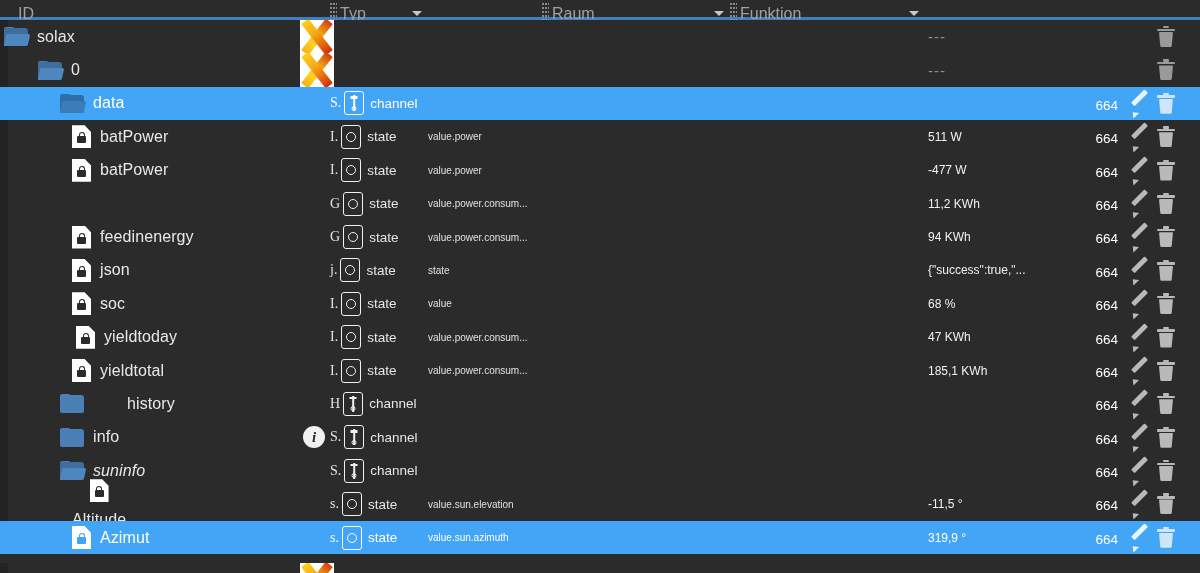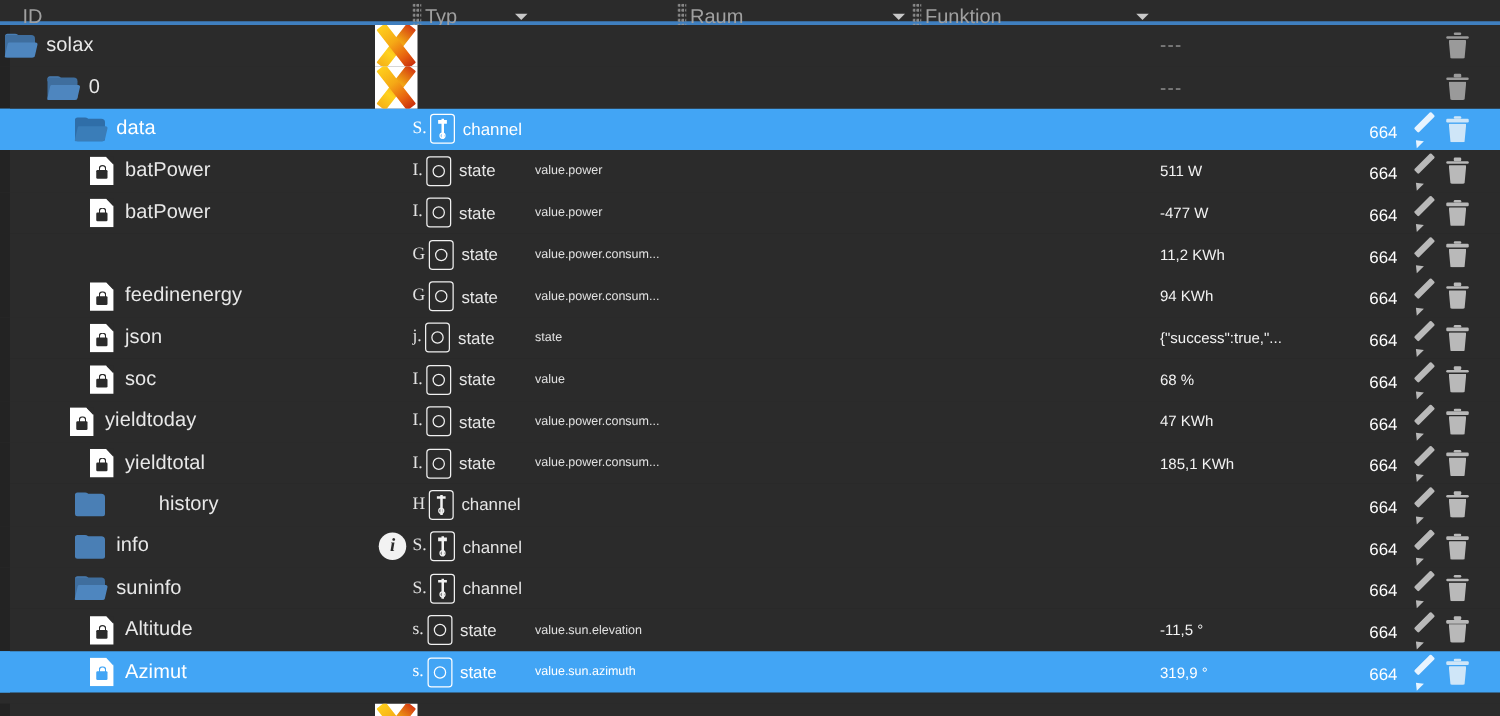--- a/index.html
+++ b/index.html
@@ -567,21 +567,21 @@
         <div class="icobtn" style="left: 1156px; top: 6px;">
           <div class="trash">
             <div class="handle"></div>
             <div class="lid"></div>
             <div class="can"></div>
           </div>
         </div>
       </div>
       <div class="row">
         <div class="leftbar"></div>
-        <div class="namecell" style="left: 56px;">
+        <div class="namecell" style="left: 76px;">
           <div class="doc">
             <div class="sheet"></div>
             <div class="fold"></div>
             <div class="lockshackle"></div>
             <div class="lockbody"></div>
           </div>
           <span class="label">yieldtoday</span>
         </div>
         <div class="typecell" style="left: 330px;">
           <span class="typeabbr">I.</span>
@@ -700,21 +700,21 @@
         <div class="icobtn" style="left: 1156px; top: 6px;">
           <div class="trash">
             <div class="handle"></div>
             <div class="lid"></div>
             <div class="can"></div>
           </div>
         </div>
       </div>
       <div class="row">
         <div class="leftbar"></div>
-        <div class="namecell" style="left: 60px;">
+        <div class="namecell" style="left: 60px; font-style: italic;">
           <div class="folder open">
             <div class="tab"></div>
             <div class="back"></div>
             <div class="front"></div>
           </div>
           <span class="label">suninfo</span>
         </div>
         <div class="typecell" style="left: 330px;">
           <span class="typeabbr">S.</span>
           <div class="typebox channel">
@@ -734,21 +734,21 @@
         <div class="icobtn" style="left: 1156px; top: 6px;">
           <div class="trash">
             <div class="handle"></div>
             <div class="lid"></div>
             <div class="can"></div>
           </div>
         </div>
       </div>
       <div class="row">
         <div class="leftbar"></div>
-        <div class="namecell" style="left: 72px;">
+        <div class="namecell" style="left: 72px; flex-direction: column;">
           <div class="doc">
             <div class="sheet"></div>
             <div class="fold"></div>
             <div class="lockshackle"></div>
             <div class="lockbody"></div>
           </div>
           <span class="label">Altitude</span>
         </div>
         <div class="typecell" style="left: 330px;">
           <span class="typeabbr">s.</span>

